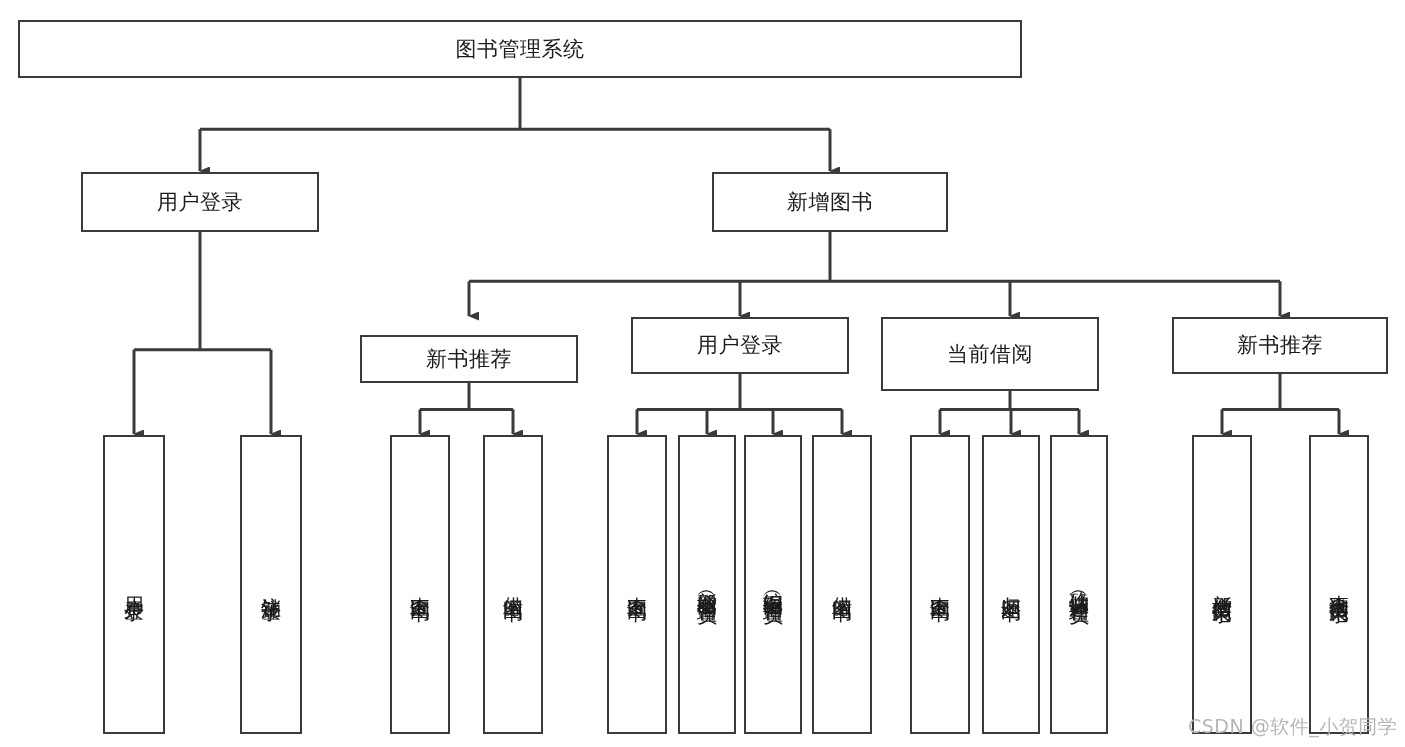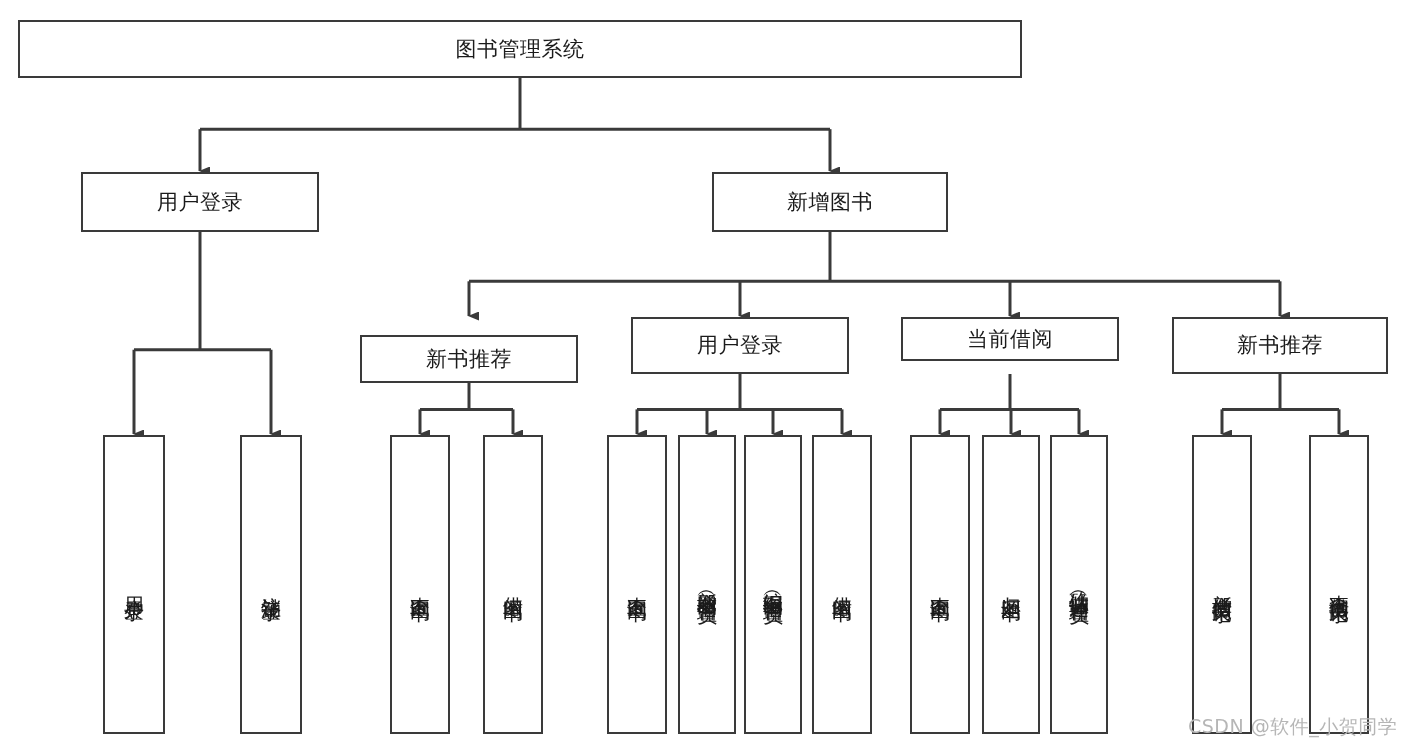--- a/index.html
+++ b/index.html
@@ -114,21 +114,21 @@
       </div>
       <div class="node-box" style="left: 712px; top: 172px; width: 236px; height: 60px;">
         <div class="node-label">新增图书</div>
       </div>
       <div class="node-box" style="left: 360px; top: 335px; width: 218px; height: 48px;">
         <div class="node-label">新书推荐</div>
       </div>
       <div class="node-box" style="left: 631px; top: 317px; width: 218px; height: 57px;">
         <div class="node-label">用户登录</div>
       </div>
-      <div class="node-box" style="left: 901px; top: 317px; width: 218px; height: 44px;">
+      <div class="node-box" style="left: 881px; top: 317px; width: 218px; height: 74px;">
         <div class="node-label">当前借阅</div>
       </div>
       <div class="node-box" style="left: 1172px; top: 317px; width: 216px; height: 57px;">
         <div class="node-label">新书推荐</div>
       </div>
       <div class="node-box vertical" style="left: 103px; top: 435px; width: 62px; height: 299px;">
         <div class="node-label">用户登录</div>
       </div>
       <div class="node-box vertical" style="left: 240px; top: 435px; width: 62px; height: 299px;">
         <div class="node-label">注销登录</div>

